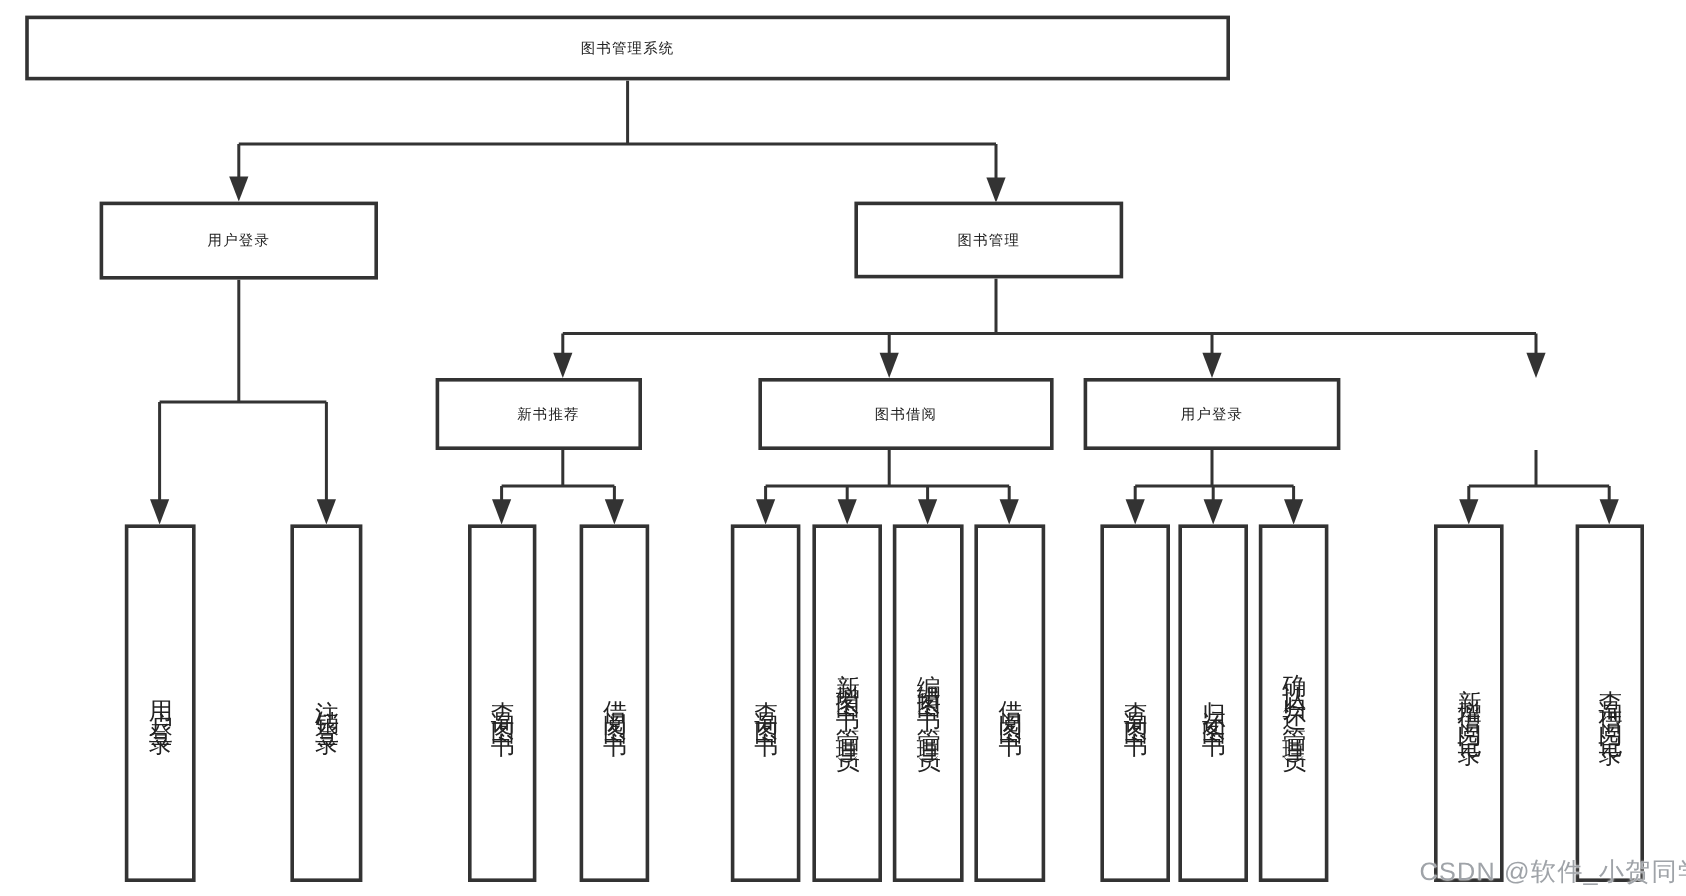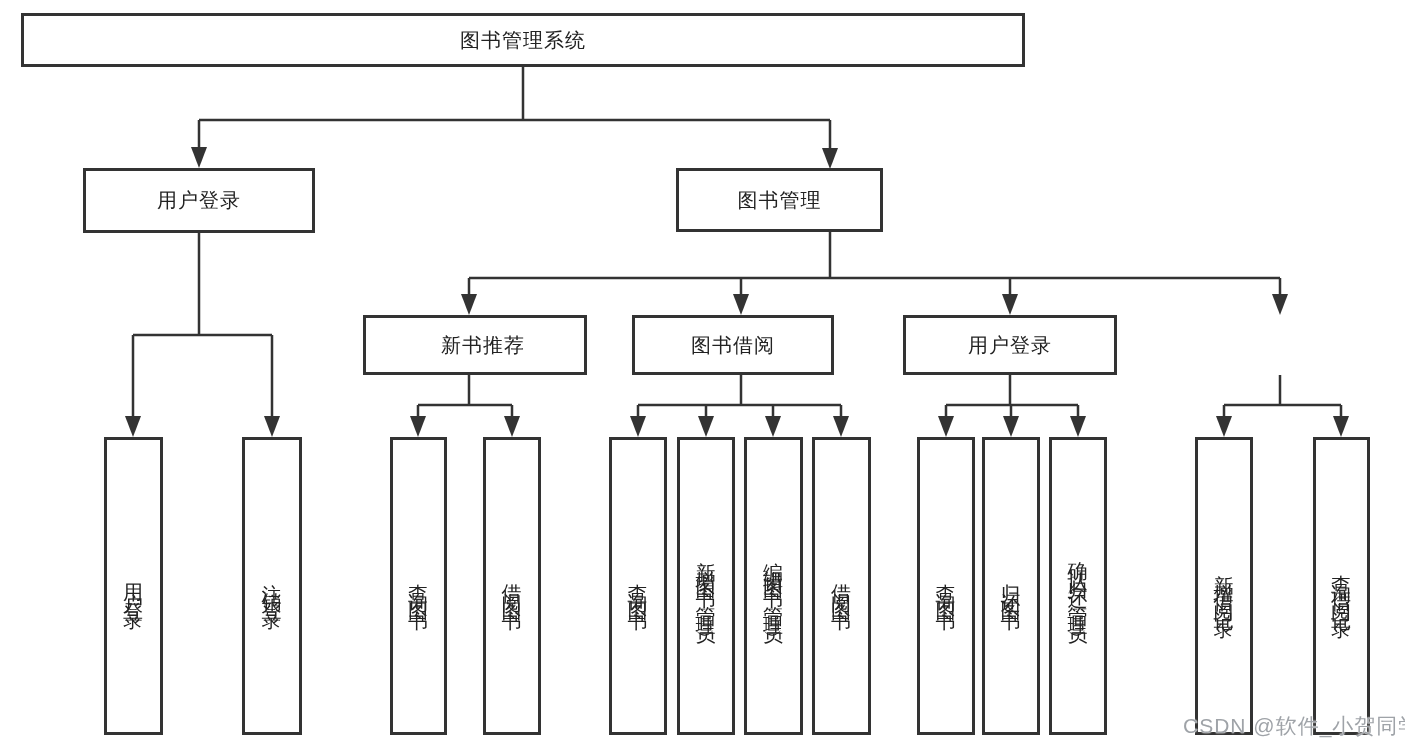--- a/index.html
+++ b/index.html
@@ -4,21 +4,21 @@
 <style>
   html,body{margin:0;padding:0;background:#ffffff;}
   #canvas{
     position:relative;width:1405px;height:747px;background:#ffffff;overflow:hidden;
     font-family:"Liberation Sans","DejaVu Sans",sans-serif;
   }
   .box{
     position:absolute;box-sizing:border-box;border:3px solid #333333;background:#ffffff;
     display:flex;align-items:center;justify-content:center;color:#222222;z-index:2;
   }
-  .h-label{font-size:20px;letter-spacing:1px;white-space:nowrap;}
+  .h-label{font-size:12px;letter-spacing:1px;white-space:nowrap;}
   .v-label{
     writing-mode:vertical-rl;text-orientation:mixed;
     font-size:20px;letter-spacing:9px;line-height:1;white-space:nowrap;
   }
   #wires{position:absolute;left:0;top:0;z-index:1;}
   #wires path{stroke:#333333;stroke-width:2.5;fill:none;}
   #wires polygon{fill:#333333;stroke:none;}
   .watermark{
     position:absolute;left:1183px;top:712px;z-index:3;
     font-size:21px;color:#9fa3a8;letter-spacing:1px;white-space:nowrap;
@@ -66,28 +66,28 @@
     <polygon points="1333,416 1349,416 1341,437"></polygon>
   </svg>
 
   <div class="box" style="left:21px;top:13px;width:1004px;height:54px;">
     <span class="h-label">图书管理系统</span>
   </div>
 
   <div class="box" style="left:83px;top:168px;width:232px;height:65px;">
     <span class="h-label">用户登录</span>
   </div>
-  <div class="box" style="left:676px;top:168px;width:207px;height:64px;">
+  <div class="box" style="left:712px;top:168px;width:224px;height:64px;">
     <span class="h-label">图书管理</span>
   </div>
 
-  <div class="box" style="left:363px;top:315px;width:224px;height:60px;padding-left:16px;">
+  <div class="box" style="left:363px;top:315px;width:172px;height:60px;padding-left:16px;">
     <span class="h-label">新书推荐</span>
   </div>
-  <div class="box" style="left:632px;top:315px;width:202px;height:60px;">
+  <div class="box" style="left:632px;top:315px;width:246px;height:60px;">
     <span class="h-label">图书借阅</span>
   </div>
   <div class="box" style="left:903px;top:315px;width:214px;height:60px;">
     <span class="h-label">用户登录</span>
   </div>
 
   <div class="box" style="left:104px;top:437px;width:59px;height:298px;">
     <span class="v-label">用户登录</span>
   </div>
   <div class="box" style="left:242px;top:437px;width:60px;height:298px;">

